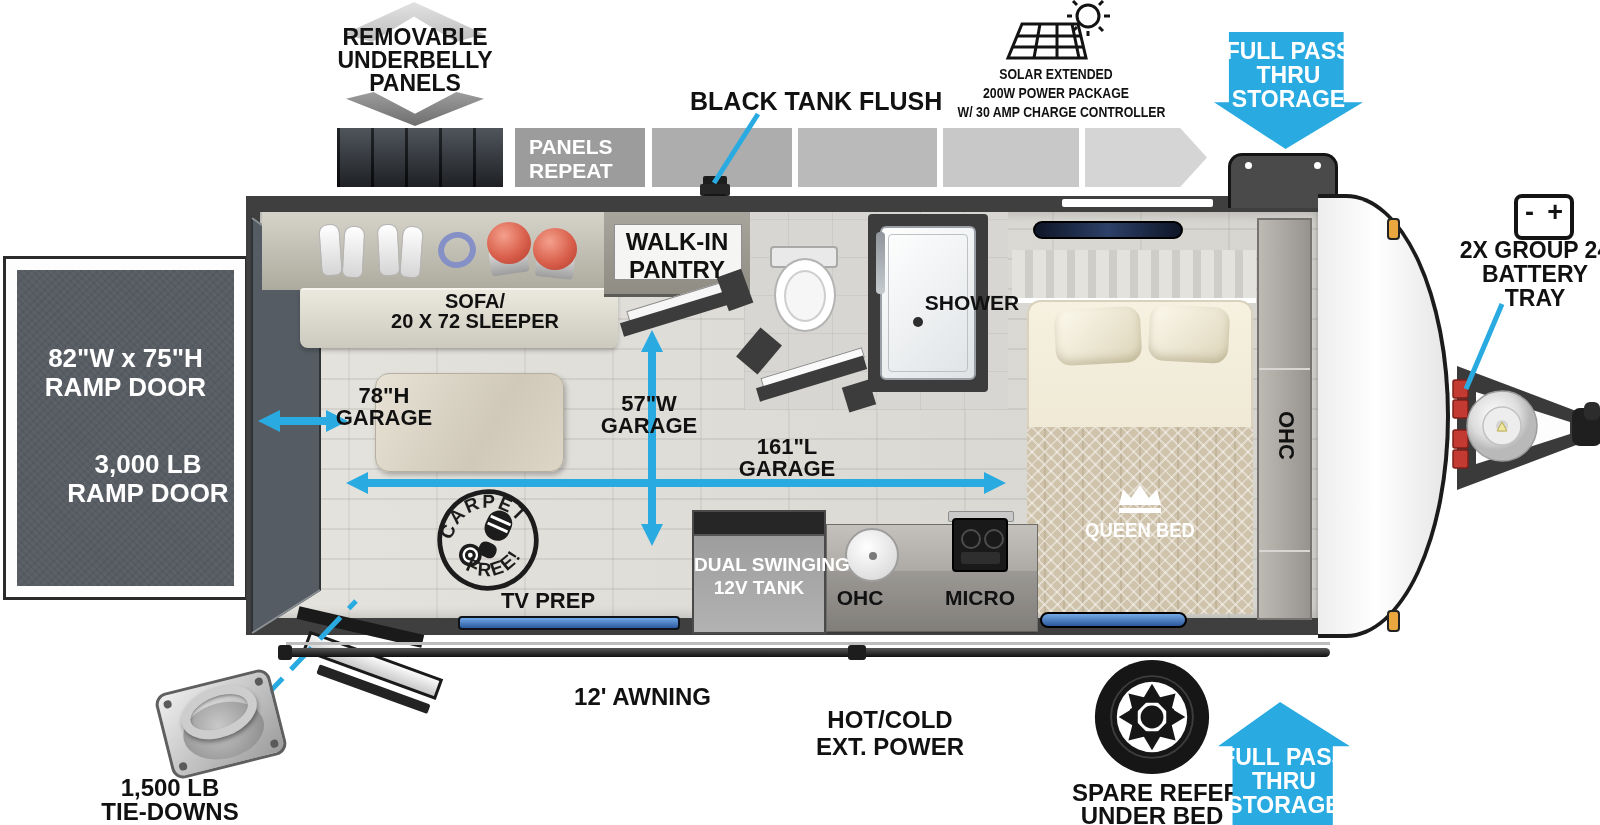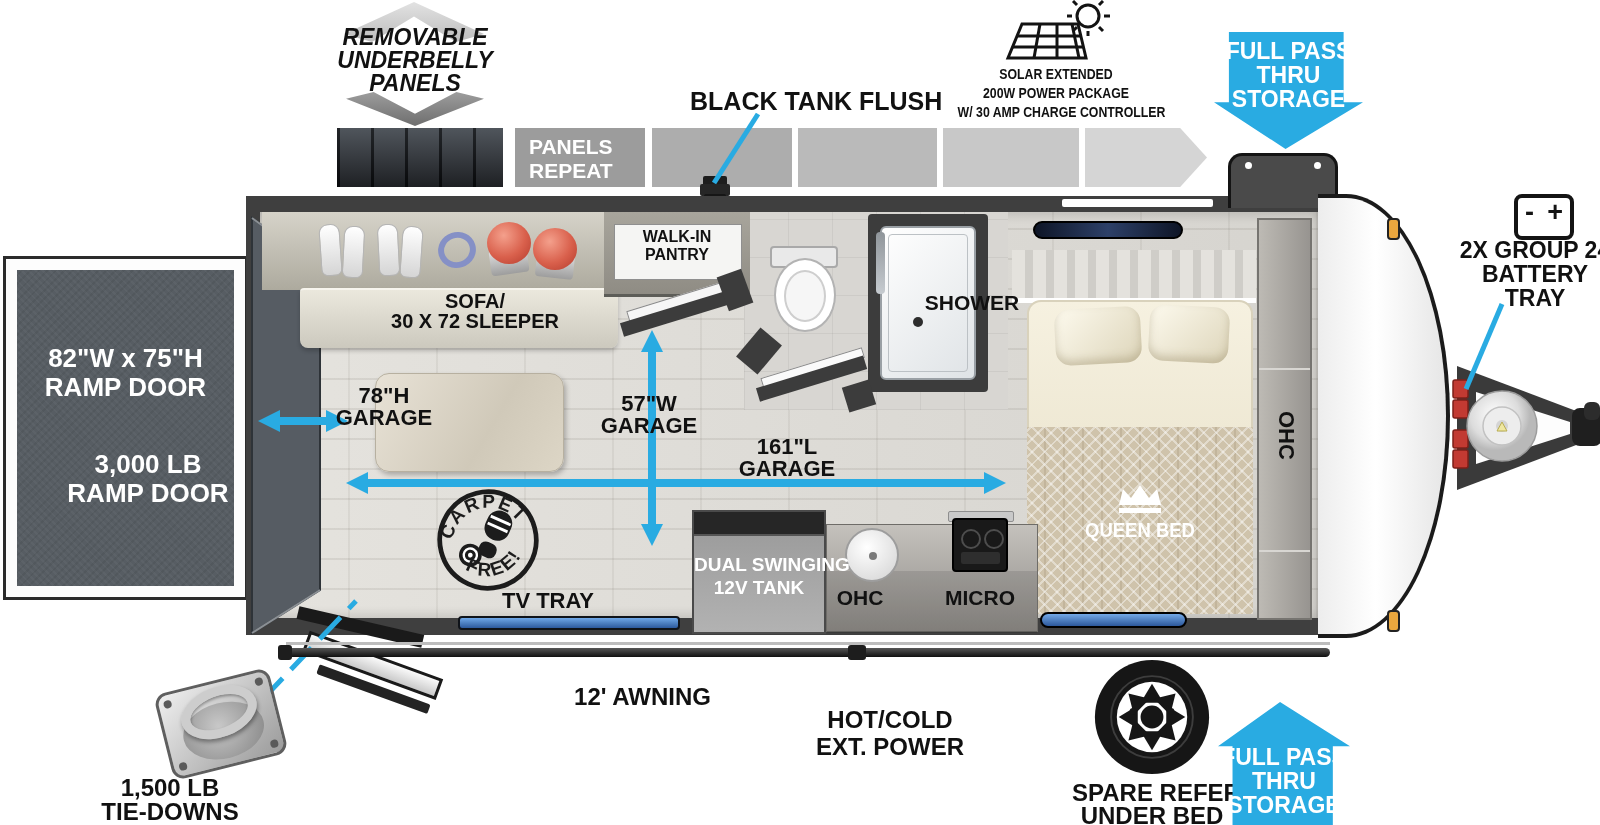--- a/index.html
+++ b/index.html
@@ -13,21 +13,21 @@
   .ptxt{position:absolute;left:14px;top:7px;font-weight:bold;color:#fff;font-size:21px;line-height:1.15;text-align:left;}
   svg{display:block;}
 </style>
 </head>
 <body>
 
 <div id="canvas">
 
   <div class="abs" style="left:344px;top:2px;width:140px;height:40px;background:linear-gradient(180deg,#e2e2e2,#bdbdbd);
               clip-path:polygon(50% 0,100% 80%,80% 100%,50% 36%,20% 100%,0 80%);"></div>
-  <div class="lbl" style="left:324px;top:26px;width:182px;font-size:23px;line-height:1.0;font-style:italic;">
+  <div class="lbl" style="left:324px;top:26px;width:182px;font-size:23px;line-height:1.0;">
     <div>REMOVABLE</div>
     <div>UNDERBELLY</div>
     <div>PANELS</div>
   </div>
   <div class="abs" style="left:346px;top:92px;width:138px;height:34px;background:linear-gradient(180deg,#9d9d9d,#6e6e6e);
               clip-path:polygon(0 20%,20% 0,50% 64%,80% 0,100% 20%,50% 100%);"></div>
 
   <div class="panel" style="left:337px;width:166px;background:linear-gradient(180deg,#454b52,#101216),
               repeating-linear-gradient(90deg,rgba(0,0,0,.5) 0 3px,rgba(255,255,255,.06) 3px 34px);
               background-blend-mode:overlay;"></div>
@@ -300,42 +300,42 @@
       <polygon points="1006,483 984,472 984,494" stroke="none"></polygon>
 
       <line x1="758" y1="114" x2="714" y2="183" stroke-width="5"></line>
       <line x1="1502" y1="304" x2="1466" y2="389" stroke-width="5"></line>
       <line x1="262" y1="700" x2="356" y2="601" stroke-width="5" stroke-dasharray="30 12"></line>
     </g>
   </svg>
 
   <div class="lbl" style="left:360px;top:291px;width:230px;font-size:20px;line-height:1.0;">
     <div>SOFA/</div>
-    <div>30 X 72 SLEEPER</div>
-  </div>
-  <div class="lbl" style="left:614px;top:228px;width:126px;font-size:16px;line-height:1.15;">
+    <div>20 X 72 SLEEPER</div>
+  </div>
+  <div class="lbl" style="left:614px;top:228px;width:126px;font-size:24px;line-height:1.15;">
     <div>WALK-IN</div>
     <div>PANTRY</div>
   </div>
   <div class="lbl" style="left:916px;top:291px;width:112px;font-size:21px;">SHOWER</div>
   <div class="lbl w" style="left:1050px;top:518px;width:180px;font-size:21px;transform:scaleX(0.88);">QUEEN BED</div>
   <div class="lbl" style="left:1272px;top:400px;width:26px;font-size:22px;writing-mode:vertical-rl;height:70px;">OHC</div>
   <div class="lbl" style="left:330px;top:385px;width:108px;font-size:22px;line-height:1.0;">
     <div>78"H</div>
     <div>GARAGE</div>
   </div>
   <div class="lbl" style="left:595px;top:393px;width:108px;font-size:22px;line-height:1.0;">
     <div>57"W</div>
     <div>GARAGE</div>
   </div>
   <div class="lbl" style="left:733px;top:436px;width:108px;font-size:22px;line-height:1.0;">
     <div>161"L</div>
     <div>GARAGE</div>
   </div>
-  <div class="lbl" style="left:470px;top:589px;width:156px;font-size:22px;">TV TRAY</div>
+  <div class="lbl" style="left:470px;top:589px;width:156px;font-size:22px;">TV PREP</div>
   <div class="lbl w" style="left:694px;top:554px;width:130px;font-size:19px;line-height:1.2;">
     <div>DUAL SWINGING</div>
     <div>12V TANK</div>
   </div>
   <div class="lbl" style="left:830px;top:586px;width:60px;font-size:21px;">OHC</div>
   <div class="lbl" style="left:940px;top:586px;width:80px;font-size:21px;">MICRO</div>
 
   <div class="abs" style="left:286px;top:642px;width:1044px;height:3px;background:#bdbdbd;"></div>
   <div class="abs" style="left:286px;top:648px;width:1044px;height:9px;border-radius:5px;background:linear-gradient(180deg,#565656,#101010);"></div>
   <div class="abs" style="left:278px;top:645px;width:14px;height:15px;background:#1d1d1d;border-radius:3px;"></div>

